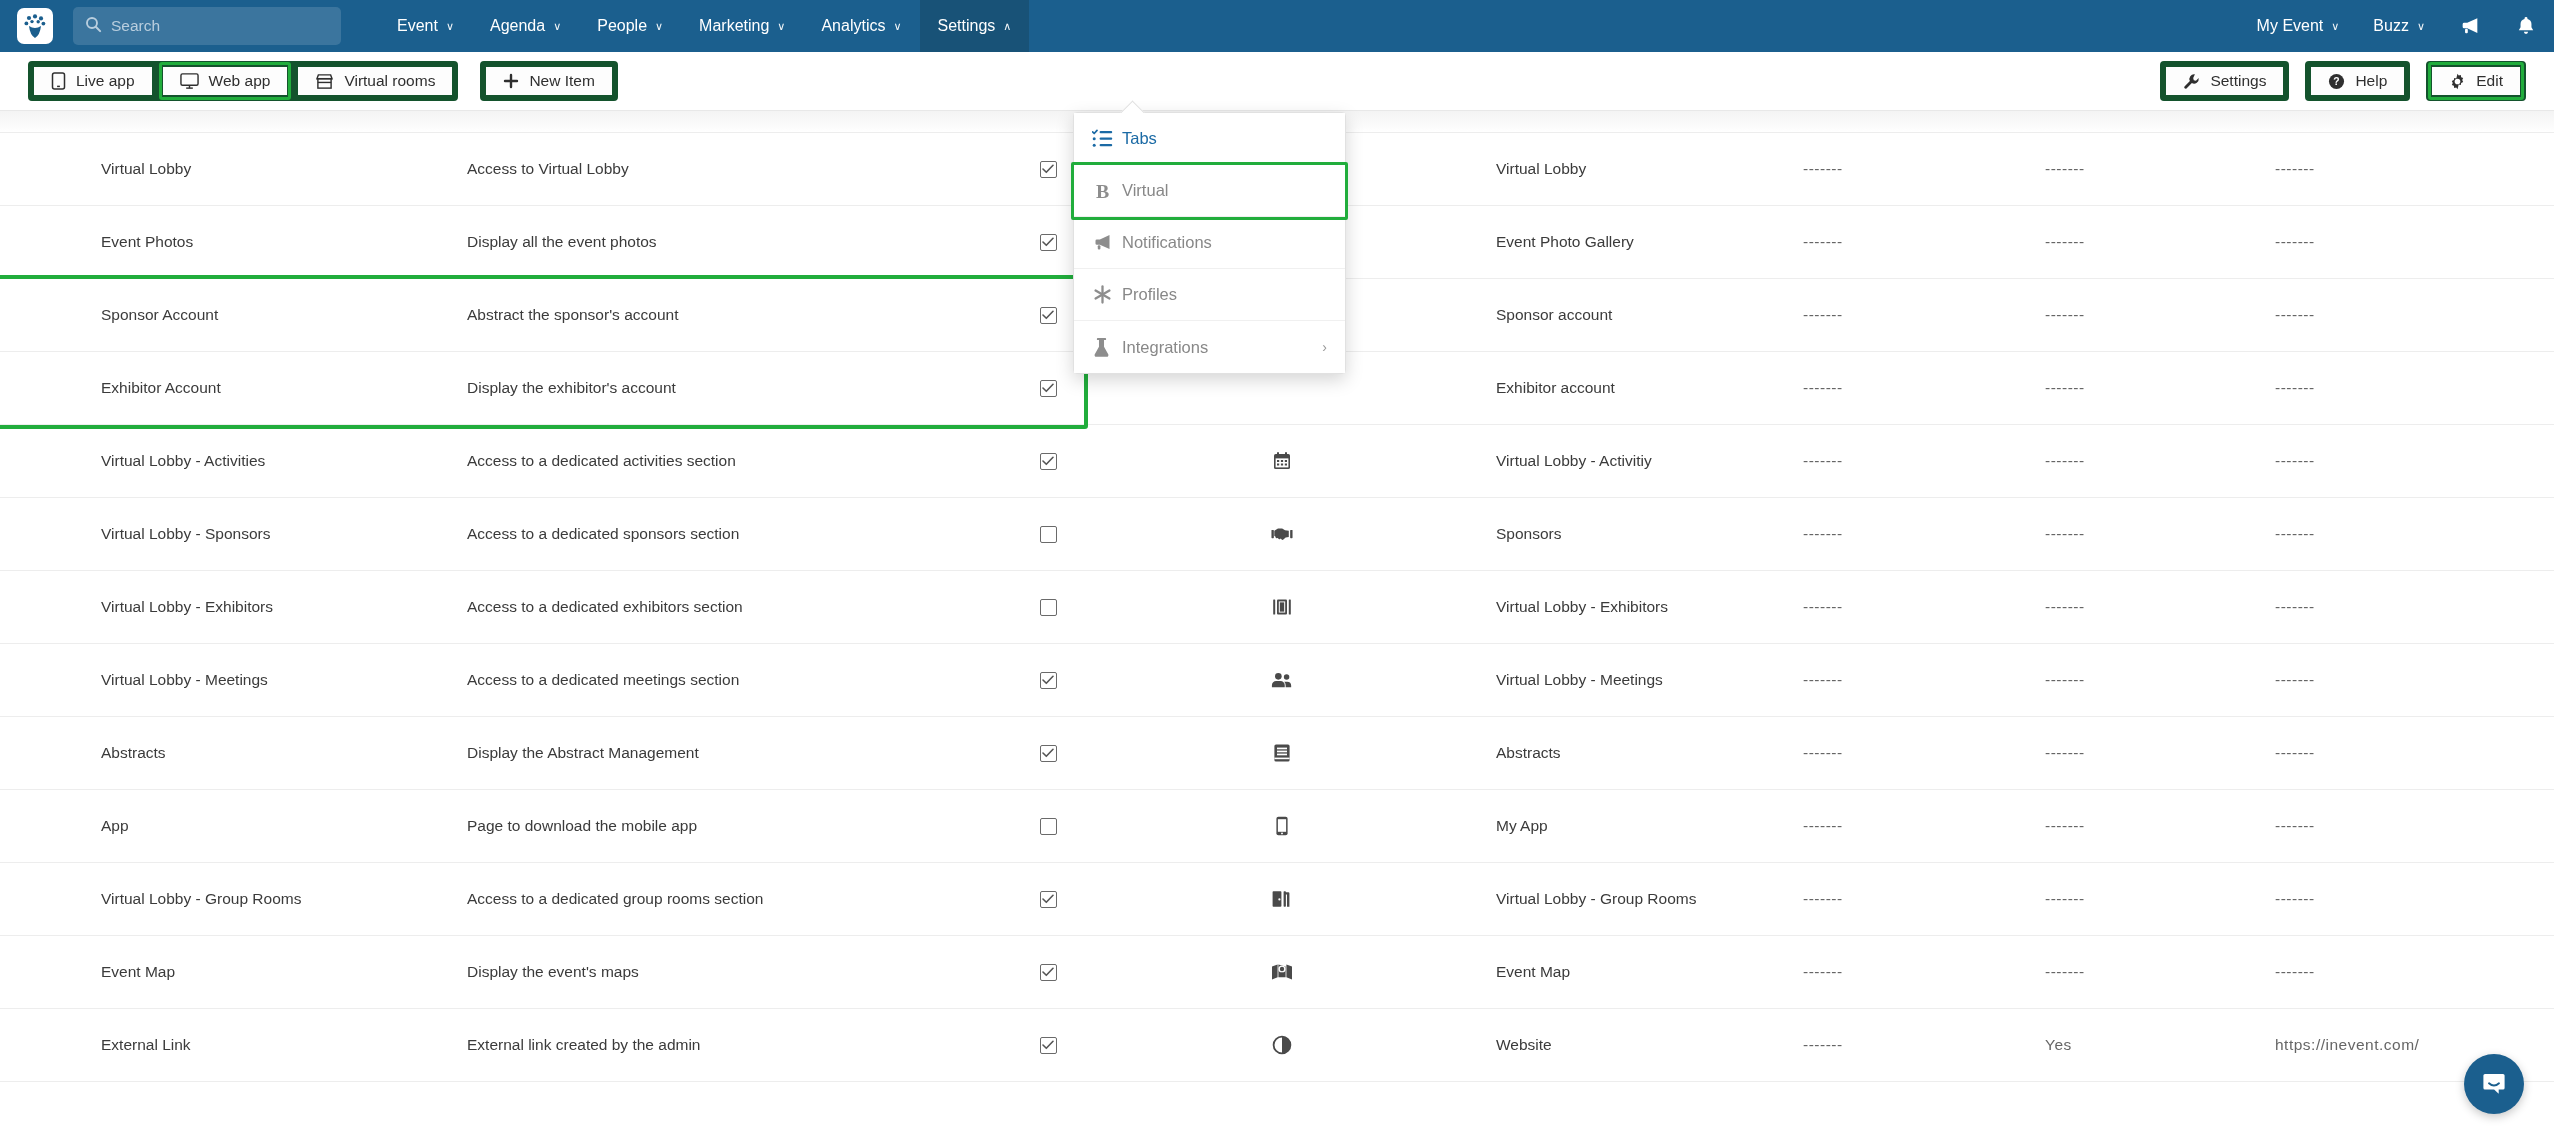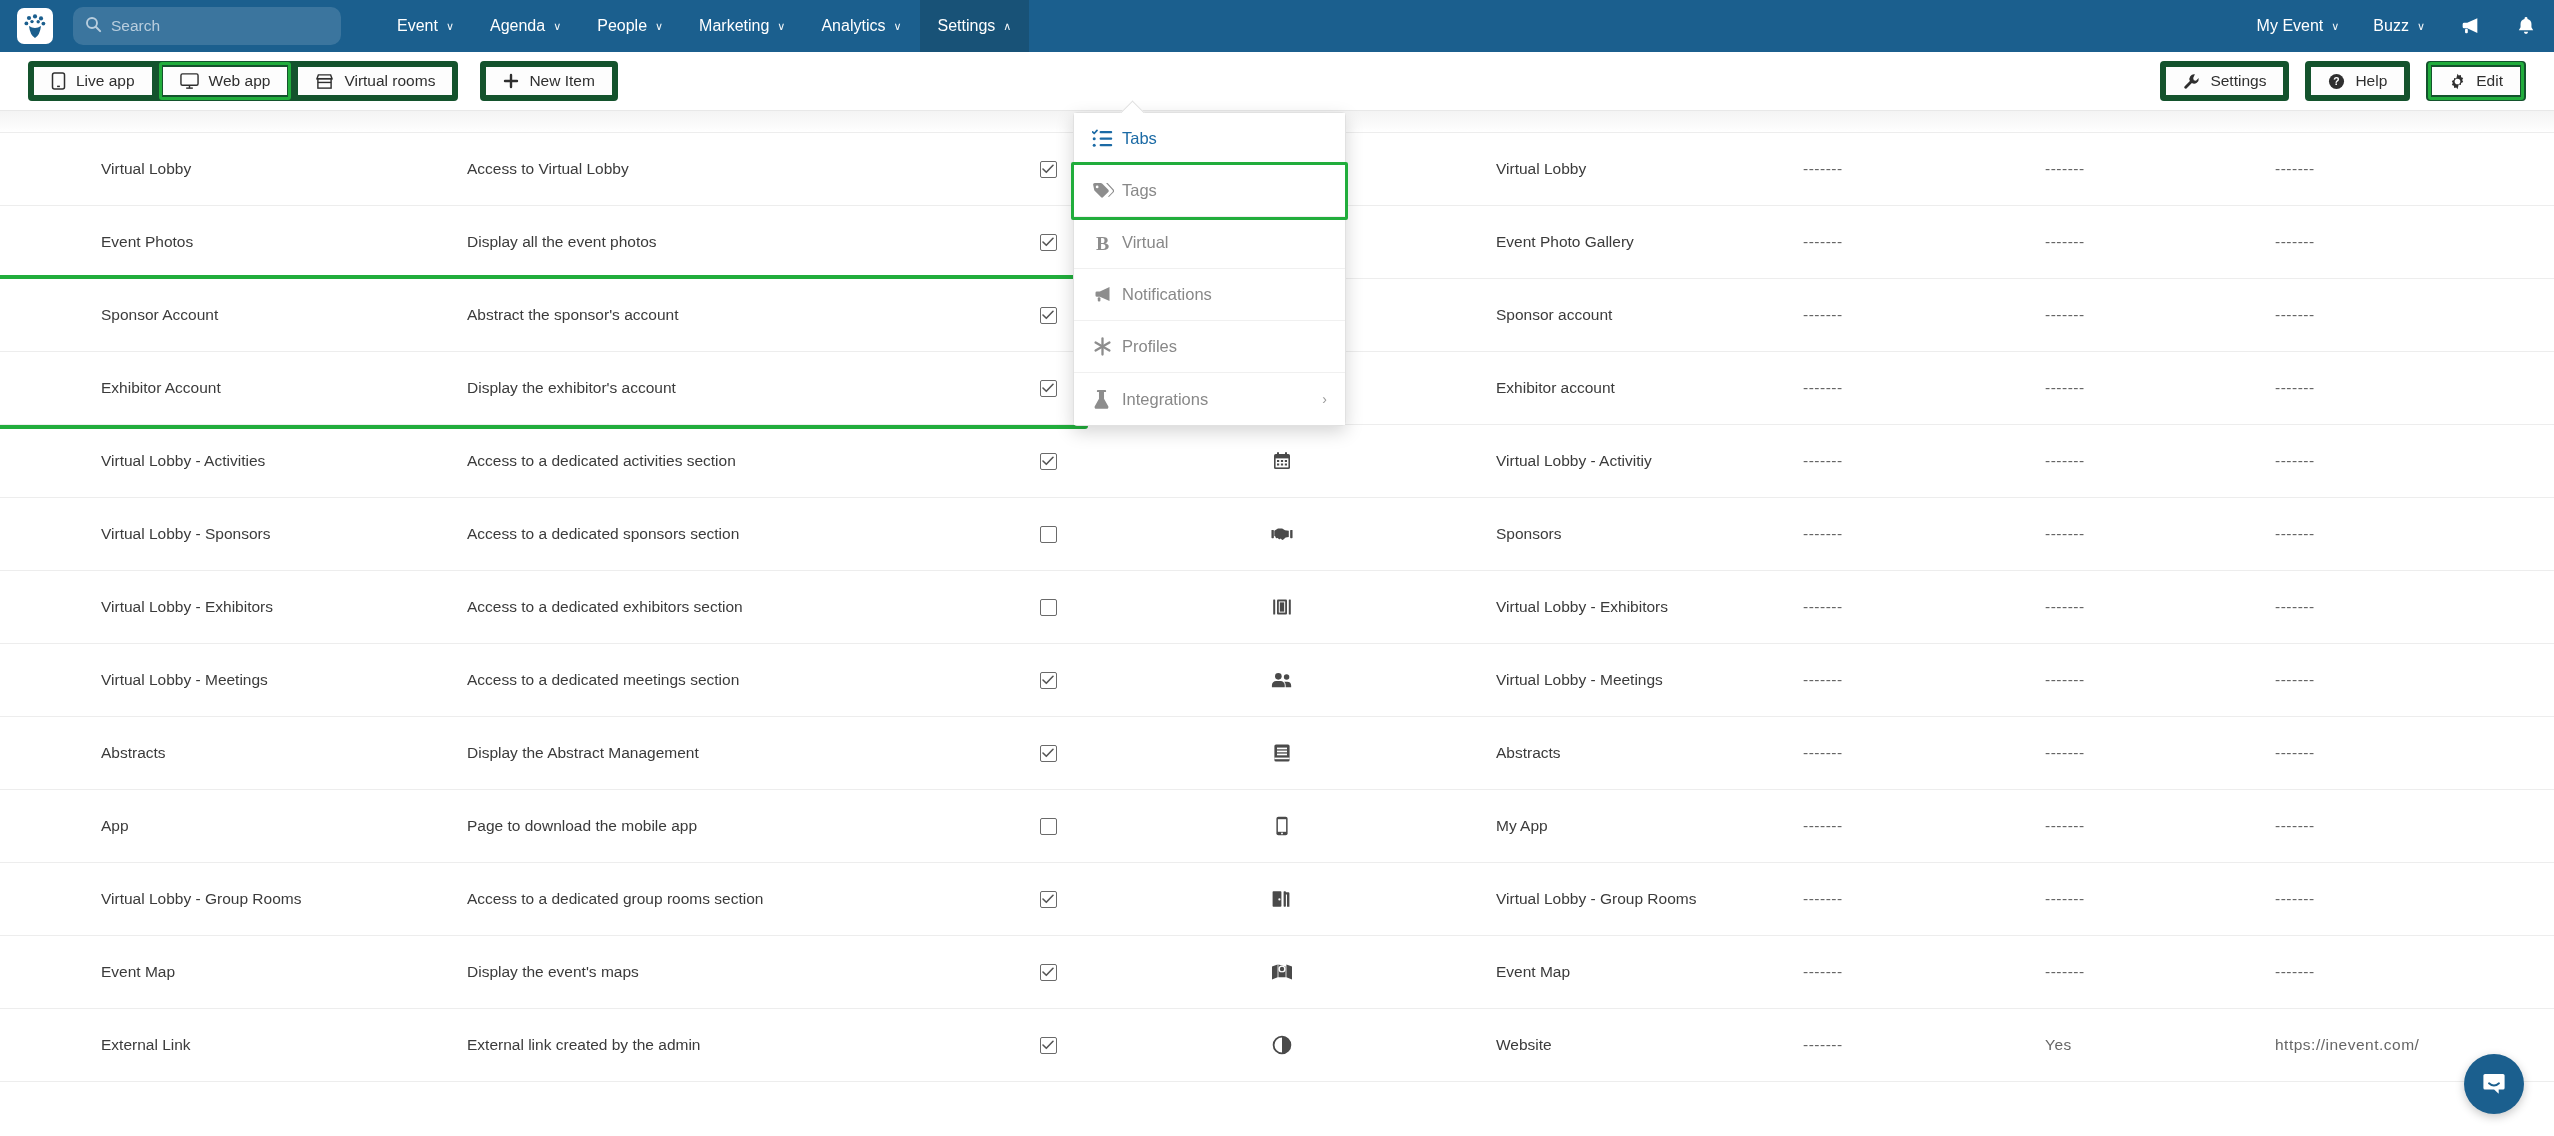--- a/index.html
+++ b/index.html
@@ -20,21 +20,21 @@
   }
   .brand-logo {
     width: 36px; height: 36px; margin-left: 17px;
     border-radius: 7px; background: #ffffff;
     display: flex; align-items: center; justify-content: center;
     overflow: hidden; flex: none;
   }
   .search-box {
     margin-left: 20px; width: 268px; height: 38px;
     background: rgba(255,255,255,0.14);
-    border-radius: 10px;
+    border-radius: 5px;
     display: flex; align-items: center;
     padding: 16px 12px; flex: none;
   }
   .search-box .mag { flex: none; margin-right: 9px; }
   .search-box input {
     background: transparent; border: none; outline: none;
     color: #dce7f0; font-size: 15.5px;
     font-family: "Liberation Sans", sans-serif;
     width: 100%;
   }
@@ -619,30 +619,20 @@
             <rect x="7.6" y="15" width="12.6" height="2.3" rx="1"></rect>
             <path d="M0.6 2.8 l1.6 1.7 L5 1.4" fill="none" stroke="currentColor" stroke-width="1.7" stroke-linecap="round" stroke-linejoin="round"></path>
             <circle cx="2.2" cy="9.7" r="1.5"></circle>
             <circle cx="2.2" cy="16.2" r="1.5"></circle>
           </svg>
         </span>
         <span>Tabs</span>
       </div>
       <div class="menu-item">
         <span class="mi-icon">
-          <svg width="22" height="19" viewBox="0 0 24 19" fill="currentColor">
-            <path d="M1.2 3 a1.8 1.8 0 0 1 1.8 -1.8 h6.6 a2 2 0 0 1 1.4 .6 l6.8 6.8 a1.8 1.8 0 0 1 0 2.5 l-5.6 5.6 a1.8 1.8 0 0 1 -2.5 0 L2.9 9.9 a2 2 0 0 1 -.6 -1.4 z"></path>
-            <circle cx="5.6" cy="5.6" r="1.5" fill="#fff"></circle>
-            <path d="M15.3 1.4 l7 7.5 a1.7 1.7 0 0 1 0 2.3 l-5 5.2 l1.4 -.1 l5.1 -5.3 a1.8 1.8 0 0 0 0 -2.4 L17 1.4 z"></path>
-          </svg>
-        </span>
-        <span>Tags</span>
-      </div>
-      <div class="menu-item">
-        <span class="mi-icon">
           <svg width="21" height="21" viewBox="0 0 18 18">
             <text x="9" y="15" font-size="17" font-weight="bold" fill="currentColor" text-anchor="middle" font-family="Liberation Serif, serif">B</text>
           </svg>
         </span>
         <span>Virtual</span>
       </div>
       <div class="menu-item">
         <span class="mi-icon">
           <svg width="21" height="21" viewBox="0 0 24 24" fill="currentColor">
             <path d="M20 3.5 L9 8.5 H5.5 a1.5 1.5 0 0 0 -1.5 1.5 v3 a1.5 1.5 0 0 0 1.5 1.5 H9 l11 5 z"></path>

